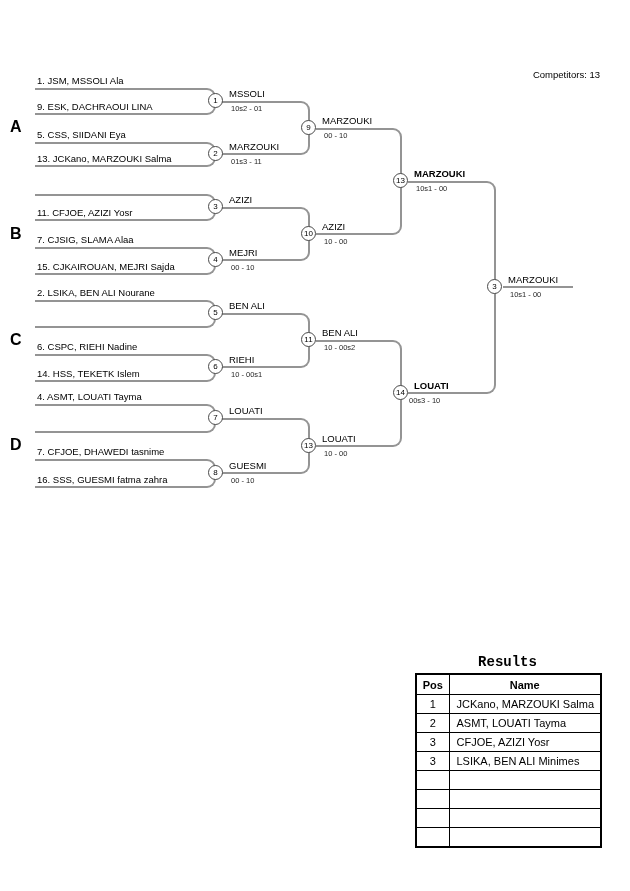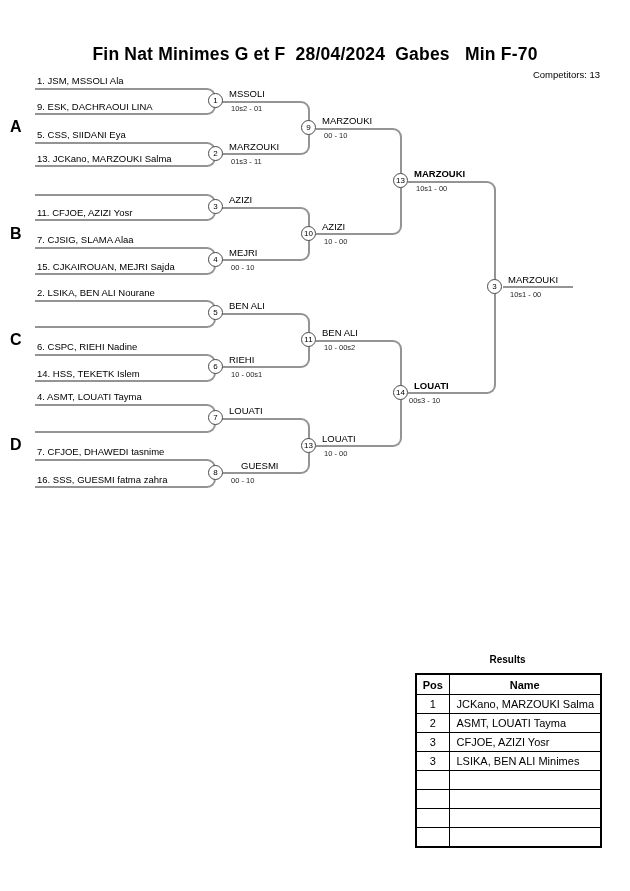--- a/index.html
+++ b/index.html
@@ -28,42 +28,41 @@
     border:1.5px solid #4a4a4a; border-radius:50%; background:#fff;
     font-size:8px; line-height:13px; text-align:center; z-index:3;
   }
   .wname { position:absolute; font-size:9.5px; white-space:nowrap; z-index:2; }
   .wname.b { font-weight:bold; }
   .wscore { position:absolute; font-size:7.5px; color:#1f1f1f; white-space:nowrap; z-index:2; }
   .final-line { position:absolute; border-top:2px solid #949494; }
 
   .results-title {
     position:absolute; left:415px; top:654px; width:185px;
-    text-align:center; font-size:10px; font-weight:bold;
+    text-align:center; font-size:14px; font-weight:bold;font-family:Liberation Mono, monospace;
   }
   .results-table {
     position:absolute; left:415px; top:673px;
     border-collapse:collapse; border:2px solid #000; table-layout:fixed;
   }
   .results-table th, .results-table td {
     border:1px solid #000; font-size:11px; padding:0; height:18px;
     overflow:hidden; white-space:nowrap;
   }
   .results-table th { font-weight:bold; text-align:center; height:19px; }
   .col-pos { width:33px; }
   .col-name { width:152px; }
   td.cell-pos { text-align:center; }
   td.cell-name { text-align:left; padding-left:7px; }
 </style>
 </head>
 <body>
 
 <div class="page">
 
-  <div class="title">Fin Nat Minimes G et F  28/04/2024  Gabes   Min F-70</div>
   <div class="competitors">Competitors: 13</div>
 
   <div class="grp" style="top:118px">A</div>
   <div class="grp" style="top:225px">B</div>
   <div class="grp" style="top:331px">C</div>
   <div class="grp" style="top:436px">D</div>
 
   <div class="conn" style="left:35px;top:88px;width:181px;height:27px"></div>
   <div class="conn" style="left:35px;top:142px;width:181px;height:25px"></div>
   <div class="conn" style="left:35px;top:194px;width:181px;height:27px"></div>
@@ -121,21 +120,21 @@
   <div class="wscore" style="left:231px;top:104px">10s2 - 01</div>
   <div class="wname" style="left:229px;top:141px">MARZOUKI</div>
   <div class="wscore" style="left:231px;top:157px">01s3 - 11</div>
   <div class="wname" style="left:229px;top:194px">AZIZI</div>
   <div class="wname" style="left:229px;top:247px">MEJRI</div>
   <div class="wscore" style="left:231px;top:263px">00 - 10</div>
   <div class="wname" style="left:229px;top:300px">BEN ALI</div>
   <div class="wname" style="left:229px;top:354px">RIEHI</div>
   <div class="wscore" style="left:231px;top:370px">10 - 00s1</div>
   <div class="wname" style="left:229px;top:405px">LOUATI</div>
-  <div class="wname" style="left:241px;top:460px">GUESMI</div>
+  <div class="wname" style="left:229px;top:460px">GUESMI</div>
   <div class="wscore" style="left:231px;top:476px">00 - 10</div>
 
   <div class="wname" style="left:322px;top:115px">MARZOUKI</div>
   <div class="wscore" style="left:324px;top:131px">00 - 10</div>
   <div class="wname" style="left:322px;top:221px">AZIZI</div>
   <div class="wscore" style="left:324px;top:237px">10 - 00</div>
   <div class="wname" style="left:322px;top:327px">BEN ALI</div>
   <div class="wscore" style="left:324px;top:343px">10 - 00s2</div>
   <div class="wname" style="left:322px;top:433px">LOUATI</div>
   <div class="wscore" style="left:324px;top:449px">10 - 00</div>

